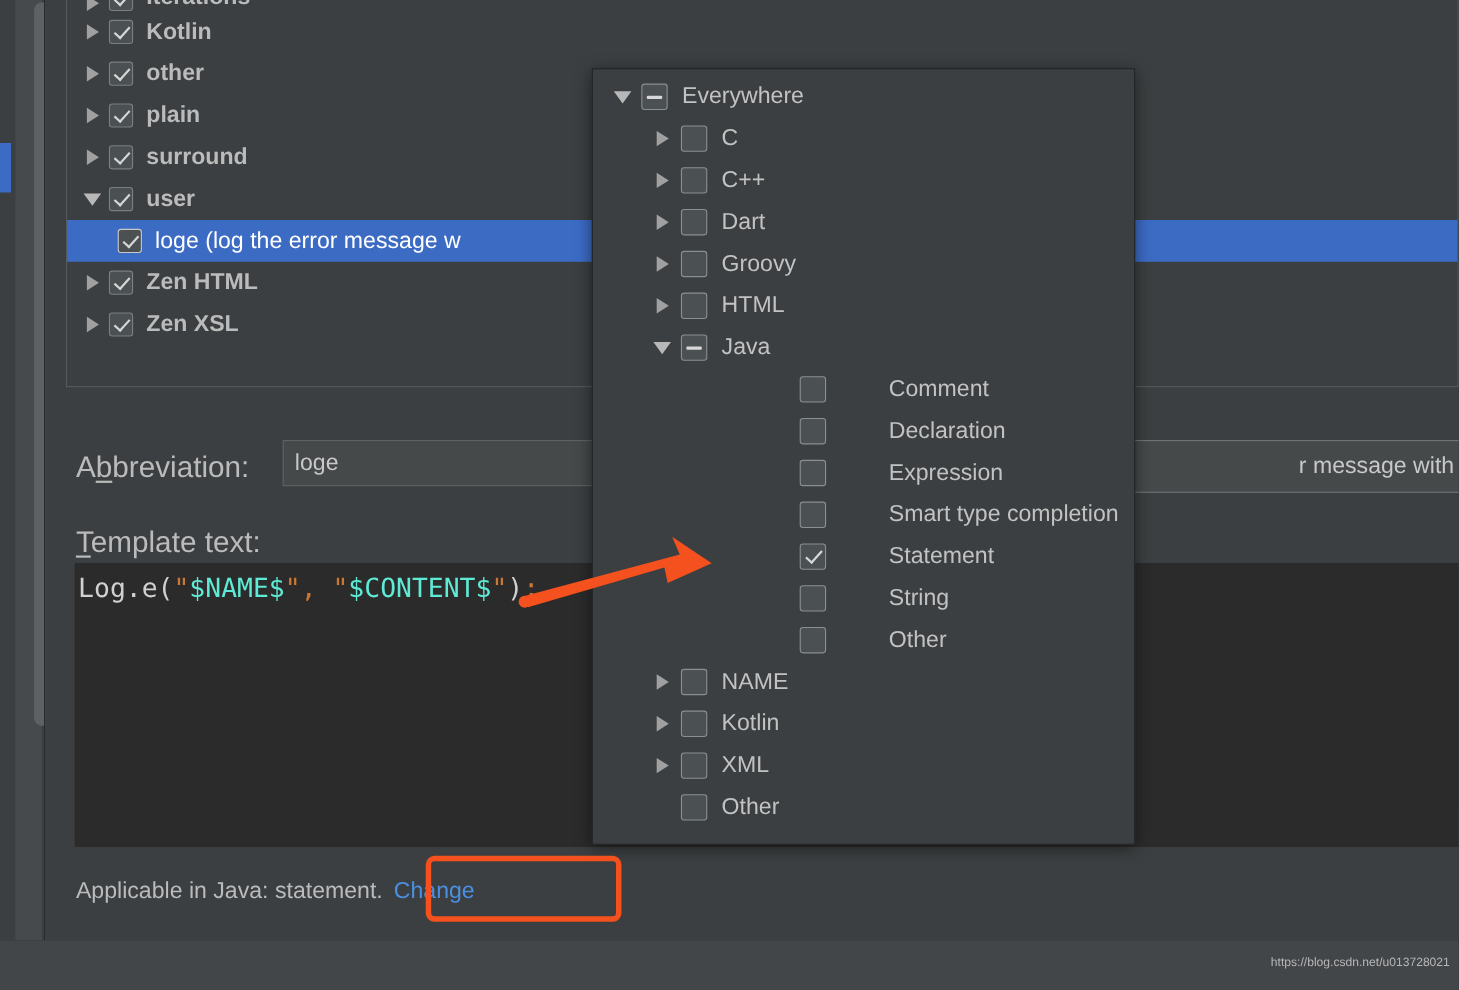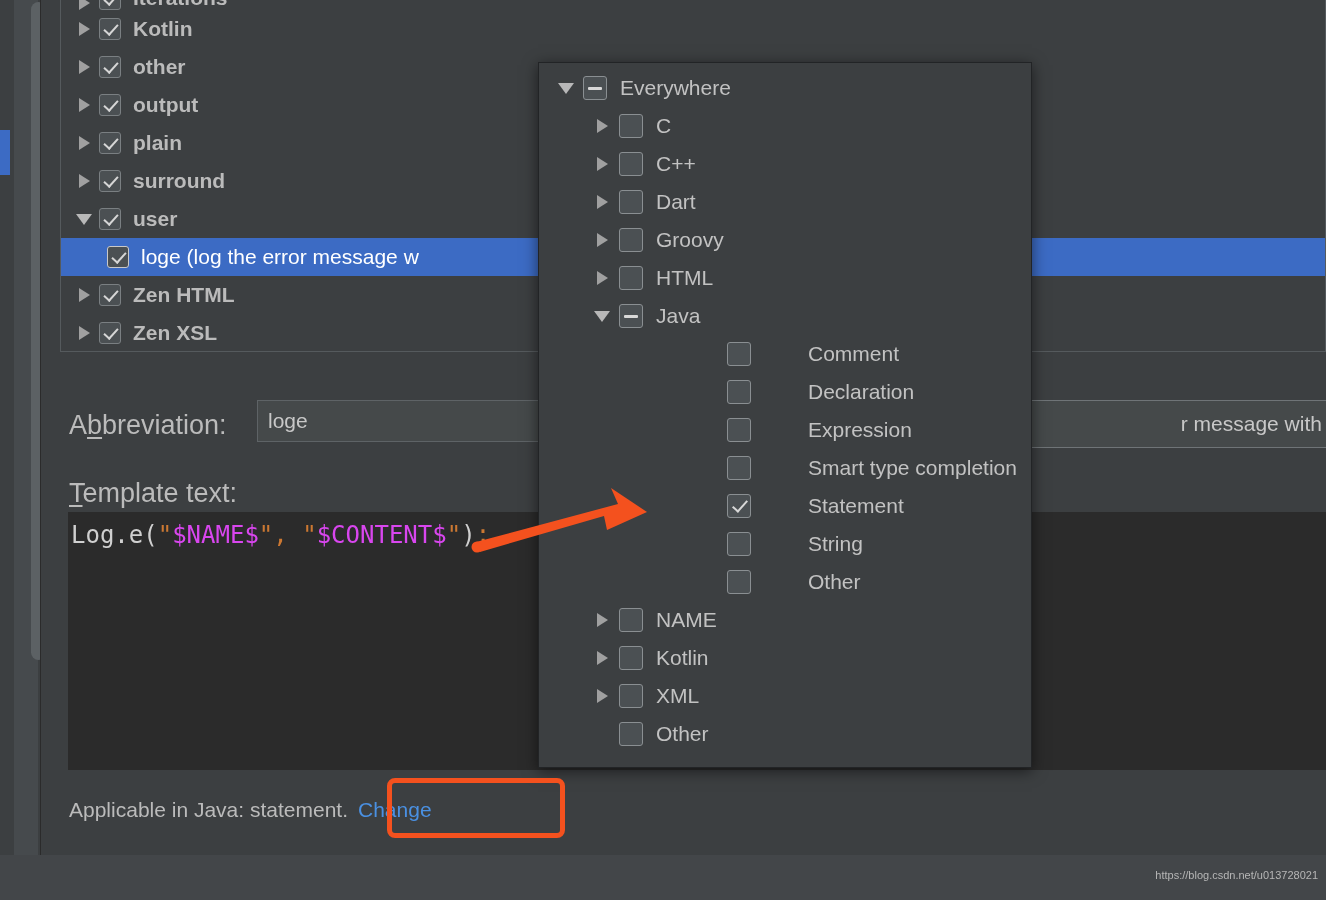--- a/index.html
+++ b/index.html
@@ -80,21 +80,21 @@
 
   .tmpl-label { left: 28px; top: 114px; }
 
   .editor {
     position: absolute; left: 27px; top: 148px; width: 1299px; height: 258px;
     background: #2b2b2b; border: 1px solid #2b2b2b;
     font-family: "DejaVu Sans Mono", monospace; font-size: 24px;
     padding: 8px 0 0 2px; overflow: hidden; white-space: nowrap;
   }
   .tok-plain { color: #d0d0d0; }
-  .tok-var   { color: #d946ef; }
+  .tok-var   { color: #5eead4; }
   .tok-punct { color: #cc7832; }
 
   .applicable-bar {
     position: absolute; left: 0; top: 420px; width: 1285px; height: 52px;
     display: flex; align-items: center; padding-left: 28px;
     color: #bbbbbb; font-size: 21px; white-space: nowrap;
   }
   .applicable-bar .link { color: #4a90e2; margin-left: 10px; }
 
   
@@ -172,27 +172,20 @@
           <span class="tri-right"></span>
         </span>
         <span class="cb checked"></span>
         <span>other</span>
       </div>
       <div class="tree-row">
         <span class="tw">
           <span class="tri-right"></span>
         </span>
         <span class="cb checked"></span>
-        <span>output</span>
-      </div>
-      <div class="tree-row">
-        <span class="tw">
-          <span class="tri-right"></span>
-        </span>
-        <span class="cb checked"></span>
         <span>plain</span>
       </div>
       <div class="tree-row">
         <span class="tw">
           <span class="tri-right"></span>
         </span>
         <span class="cb checked"></span>
         <span>surround</span>
       </div>
       <div class="tree-row">

